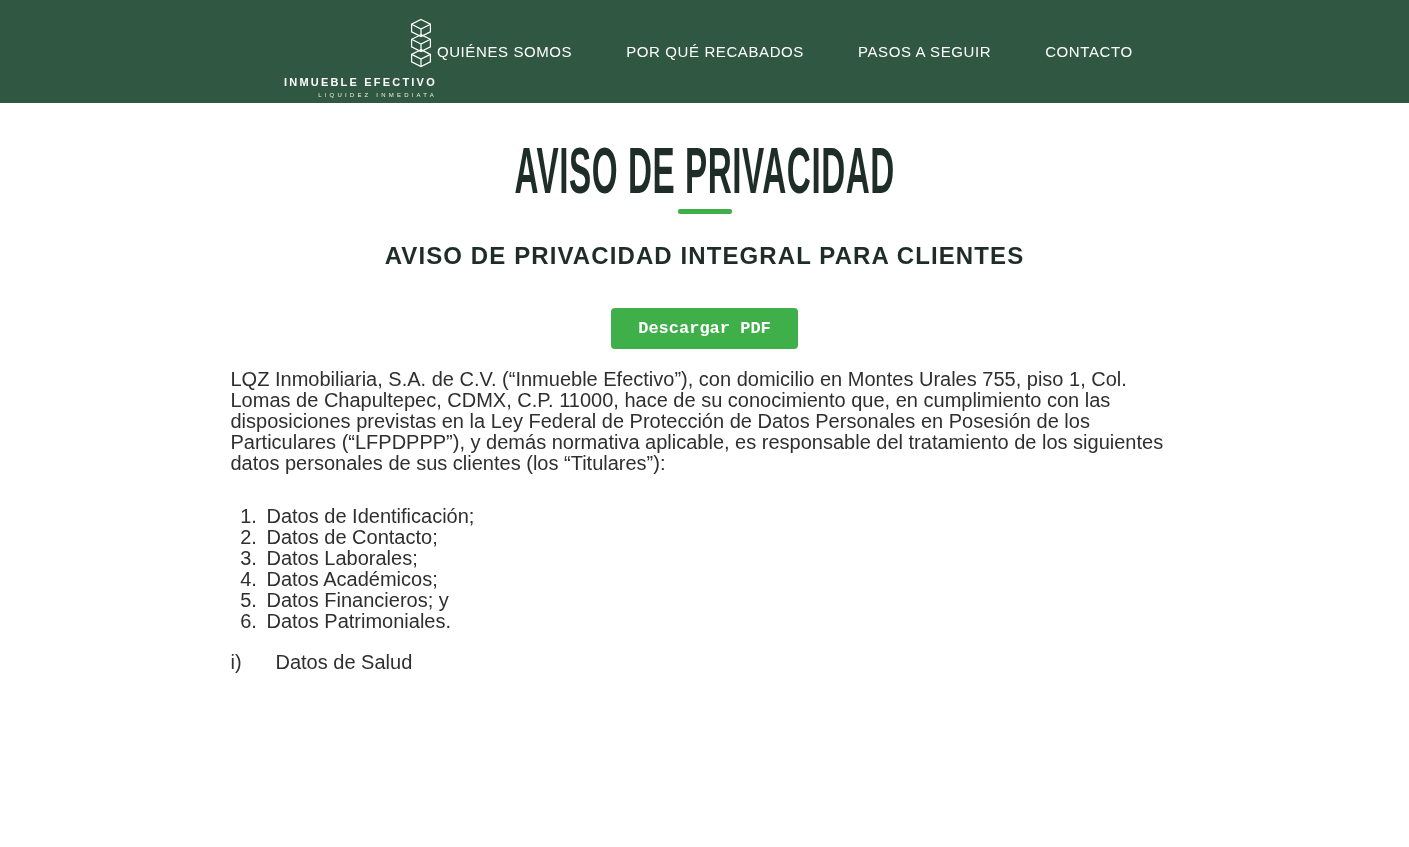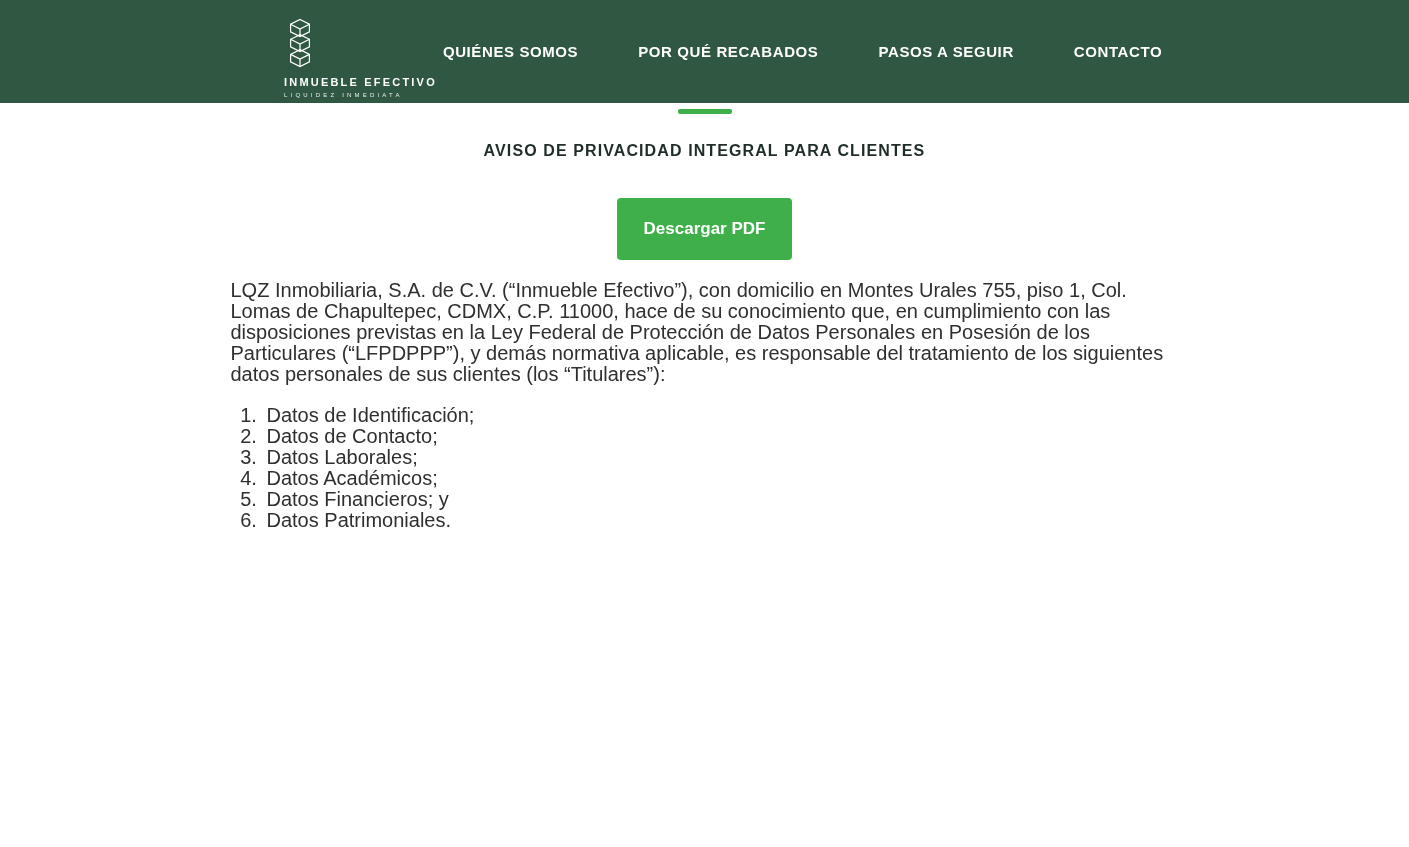--- a/index.html
+++ b/index.html
@@ -22,21 +22,21 @@
   .site-header{
     height:103px;
     background:var(--header-bg);
     display:flex;
     align-items:center;
   }
   .logo{
     margin-left:284px;
     display:flex;
     flex-direction:column;
-    align-items:flex-start;
+    align-items:flex-end;
     color:#ffffff;
     cursor:pointer;
     line-height:1;
     padding-top:12px;
   }
   .logo svg{display:block;}
   .logo-title{
     margin-top:7px;
     font-size:11px;
     font-weight:bold;
@@ -54,24 +54,23 @@
     margin-left:auto;
     margin-right:300px;
     display:flex;
     gap:54px;
     align-items:center;
   }
   .nav-link{
     color:#ffffff;
     text-decoration:none;
     font-size:15px;
-    font-weight:bold;
+    font-weight:normal;
     letter-spacing:0.6px;
     white-space:nowrap;
-    margin-left:6px;
   }
 
   
   main{text-align:center;}
   .page-title{
     display:inline-block;
     margin-top:36px;
     font-size:64px;
     font-weight:bold;
     line-height:1;
@@ -81,36 +80,36 @@
     transform:scale(0.52,1.02);
   }
   .title-divider{
     width:54px;height:5px;
     background:var(--accent);
     margin:6px auto 0;
     border-radius:2px;
   }
   .page-subtitle{
     margin-top:28px;
-    font-size:16px;
+    font-size:24px;
     font-weight:bold;
     letter-spacing:1.1px;
     color:var(--heading);
   }
   .btn-row{margin-top:38px;}
   .download-btn{
     display:inline-block;
     background:var(--accent);
     color:#ffffff;
-    font-family:Liberation Sans, sans-serif;
+    font-family:Liberation Mono, monospace;
     font-size:17px;
     font-weight:bold;
     border:none;
     border-radius:4px;
-    padding:21px 27px;
+    padding:11px 27px;
     cursor:pointer;
   }
   .section-heading{
     display:inline-block;
     font-size:24px;
     font-weight:bold;
     color:var(--heading);
     white-space:nowrap;
     line-height:1;
     transform:scale(0.72,1.02);
@@ -121,21 +120,21 @@
   .content{
     width:948px;
     margin:0 auto;
     text-align:left;
     font-size:20px;
     line-height:21px;
     color:var(--body-text);
   }
   .intro-paragraph{margin-top:20px;}
   .datos-list{
-    margin-top:20px;
+    margin-top:32px;
     padding-left:32px;
   }
   .datos-list li{padding-left:4px;}
   .sensitive-row{margin-top:20px;}
   .sensitive-marker{display:inline-block;width:45px;}
 </style>
 </head>
 <body>
 
 <header class="site-header">
@@ -155,29 +154,35 @@
   </div>
   <nav class="main-nav">
       <a href="#" class="nav-link">QUIÉNES SOMOS</a>
       <a href="#" class="nav-link">POR QUÉ RECABADOS</a>
       <a href="#" class="nav-link">PASOS A SEGUIR</a>
       <a href="#" class="nav-link">CONTACTO</a>
     </nav>
 </header>
 
 <main>
+  <div>
+    <h1 class="page-title">AVISO DE PRIVACIDAD</h1>
+  </div>
   <div class="title-divider"></div>
   <h2 class="page-subtitle">AVISO DE PRIVACIDAD INTEGRAL PARA CLIENTES</h2>
   <div class="btn-row">
     <button class="download-btn">Descargar PDF</button>
   </div>
   <p class="content intro-paragraph">LQZ Inmobiliaria, S.A. de C.V. (“Inmueble Efectivo”), con domicilio en Montes Urales 755, piso 1, Col. Lomas de Chapultepec, CDMX, C.P. 11000, hace de su conocimiento que, en cumplimiento con las disposiciones previstas en la Ley Federal de Protección de Datos Personales en Posesión de los Particulares (“LFPDPPP”), y demás normativa aplicable, es responsable del tratamiento de los siguientes datos personales de sus clientes (los “Titulares”):</p>
   <div class="content">
     <ol class="datos-list">
         <li>Datos de Identificación;</li>
         <li>Datos de Contacto;</li>
         <li>Datos Laborales;</li>
         <li>Datos Académicos;</li>
         <li>Datos Financieros; y</li>
         <li>Datos Patrimoniales.</li>
       </ol>
   </div>
+  <div class="content sensitive-row">
+    <span class="sensitive-marker">i)</span><span>Datos de Salud</span>
+  </div>
 </main>
 
 </body></html>

